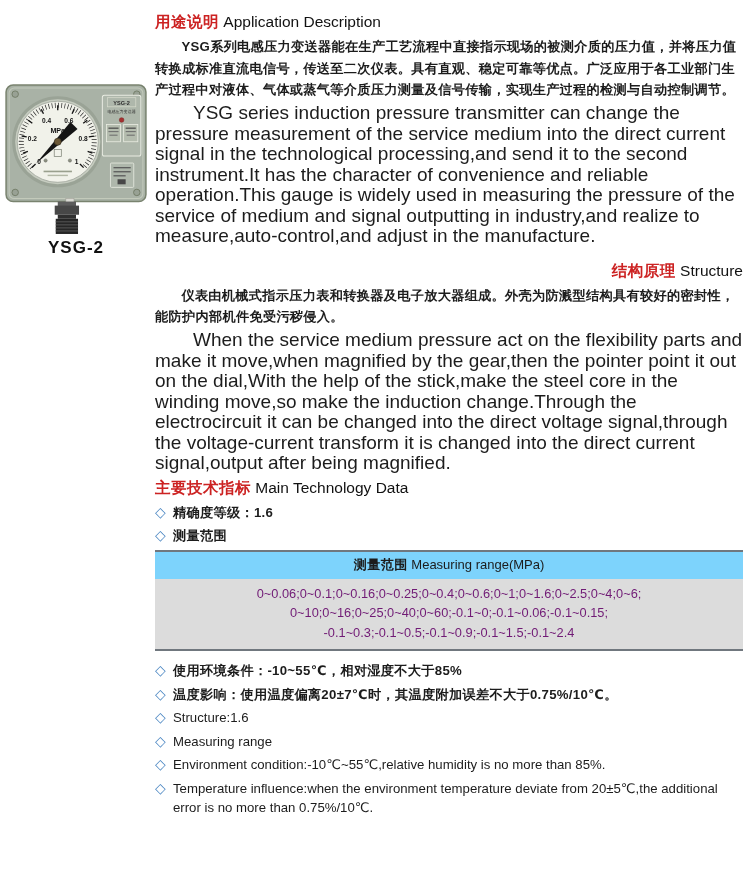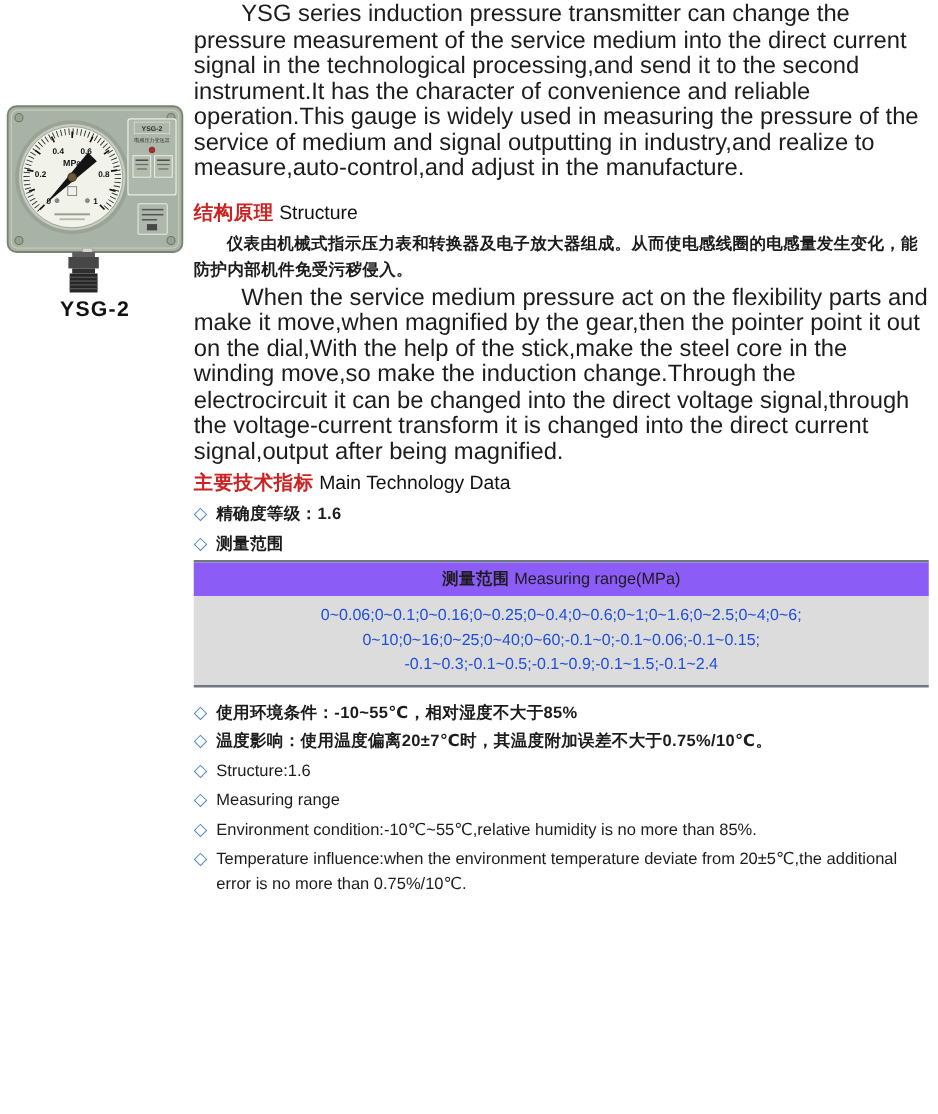--- a/index.html
+++ b/index.html
@@ -10,38 +10,38 @@
   .figure { position:absolute; left:4px; top:84px; width:144px; text-align:center; }
   .figure svg { display:block; margin:0 auto; }
   .figure-caption { margin-top:2px; font-weight:bold; font-size:17px; letter-spacing:1px; color:#111; }
 
   
   .main { position:absolute; left:155px; top:0; width:588px; }
 
   .sec-title { font-size:15.5px; margin:12px 0 3px 0; }
   .sec-title .zh { color:#cc2222; font-weight:bold; letter-spacing:0.5px; }
   .sec-title .en { color:#111; font-weight:normal; }
-  .sec-title.mt14 { margin-top:14px; }
+  .sec-title.mt14 { margin-top:14px;text-align:right; }
   .sec-title.mt12 { margin-top:4px; }
 
   .p-cn { margin:0; font-size:13.2px; line-height:21.7px; font-weight:bold; text-indent:2em; letter-spacing:0.3px; }
   .p-en { margin:2px 0 0 0; font-size:19px; line-height:20.5px; text-indent:2em; }
 
   .bullets { margin-top:4px; }
   .bullet { display:flex; font-size:13.2px; line-height:19.5px; margin-bottom:4px; }
   .bullet .dia { flex:0 0 18px; color:#4a86c2; font-size:14px; }
   .bullet.cn .txt { font-weight:bold; letter-spacing:0.3px; }
   .bullet .txt { flex:1; }
 
   
   .mtable { margin-top:2px; border-top:2px solid #70777e; border-bottom:2px solid #70777e; }
-  .mtable-header { background:#8b5cf6; text-align:center; padding:4px 0 5px; font-size:13px; }
+  .mtable-header { background:#7dd3fc; text-align:center; padding:4px 0 5px; font-size:13px; }
   .mtable-header .zh { font-weight:bold; letter-spacing:0.5px; }
   .mtable-header .en { font-weight:normal; }
-  .mtable-body { background:#dcdcdc; padding:5px 0 7px; text-align:center; font-size:12.8px; color:#1d4ed8; }
+  .mtable-body { background:#dcdcdc; padding:5px 0 7px; text-align:center; font-size:12.8px; color:#701a75; }
   .mtable-body .row { line-height:19.5px; }
 
   .bullets-bottom { margin-top:10px; }
 </style>
 </head>
 <body>
 
 <div class="page">
 
   <div class="figure">
@@ -128,24 +128,26 @@
         <rect x="50" y="138.5" width="22" height="1" fill="#565656"></rect>
         <rect x="50" y="141.5" width="22" height="1" fill="#565656"></rect>
         <rect x="50" y="144.5" width="22" height="1" fill="#565656"></rect>
       </g>
     </svg>
     <div class="figure-caption">YSG-2</div>
   </div>
 
   <div class="main">
 
+    <h2 class="sec-title"><span class="zh">用途说明</span> <span class="en">Application Description</span></h2>
+    <p class="p-cn">YSG系列电感压力变送器能在生产工艺流程中直接指示现场的被测介质的压力值，并将压力值转换成标准直流电信号，传送至二次仪表。具有直观、稳定可靠等优点。广泛应用于各工业部门生产过程中对液体、气体或蒸气等介质压力测量及信号传输，实现生产过程的检测与自动控制调节。</p>
     <p class="p-en">YSG series induction pressure transmitter can change the pressure measurement of the service medium into the direct current signal in the technological processing,and send it to the second instrument.It has the character of convenience and reliable operation.This gauge is widely used in measuring the pressure of the service of medium and signal outputting in industry,and realize to measure,auto-control,and adjust in the manufacture.</p>
 
     <h2 class="sec-title mt14"><span class="zh">结构原理</span> <span class="en">Structure</span></h2>
-    <p class="p-cn">仪表由机械式指示压力表和转换器及电子放大器组成。从而使电感线圈的电感量发生变化，能防护内部机件免受污秽侵入。</p>
+    <p class="p-cn">仪表由机械式指示压力表和转换器及电子放大器组成。外壳为防溅型结构具有较好的密封性，能防护内部机件免受污秽侵入。</p>
     <p class="p-en">When the service medium pressure act on the flexibility parts and make it move,when magnified by the gear,then the pointer point it out on the dial,With the help of the stick,make the steel core in the winding move,so make the induction change.Through the electrocircuit it can be changed into the direct voltage signal,through the voltage-current transform it is changed into the direct current signal,output after being magnified.</p>
 
     <h2 class="sec-title mt12"><span class="zh">主要技术指标</span> <span class="en">Main Technology Data</span></h2>
 
     <div class="bullets">
       <div class="bullet cn">
           <span class="dia">◇</span>
           <span class="txt">精确度等级：1.6</span>
         </div>
       <div class="bullet cn">

